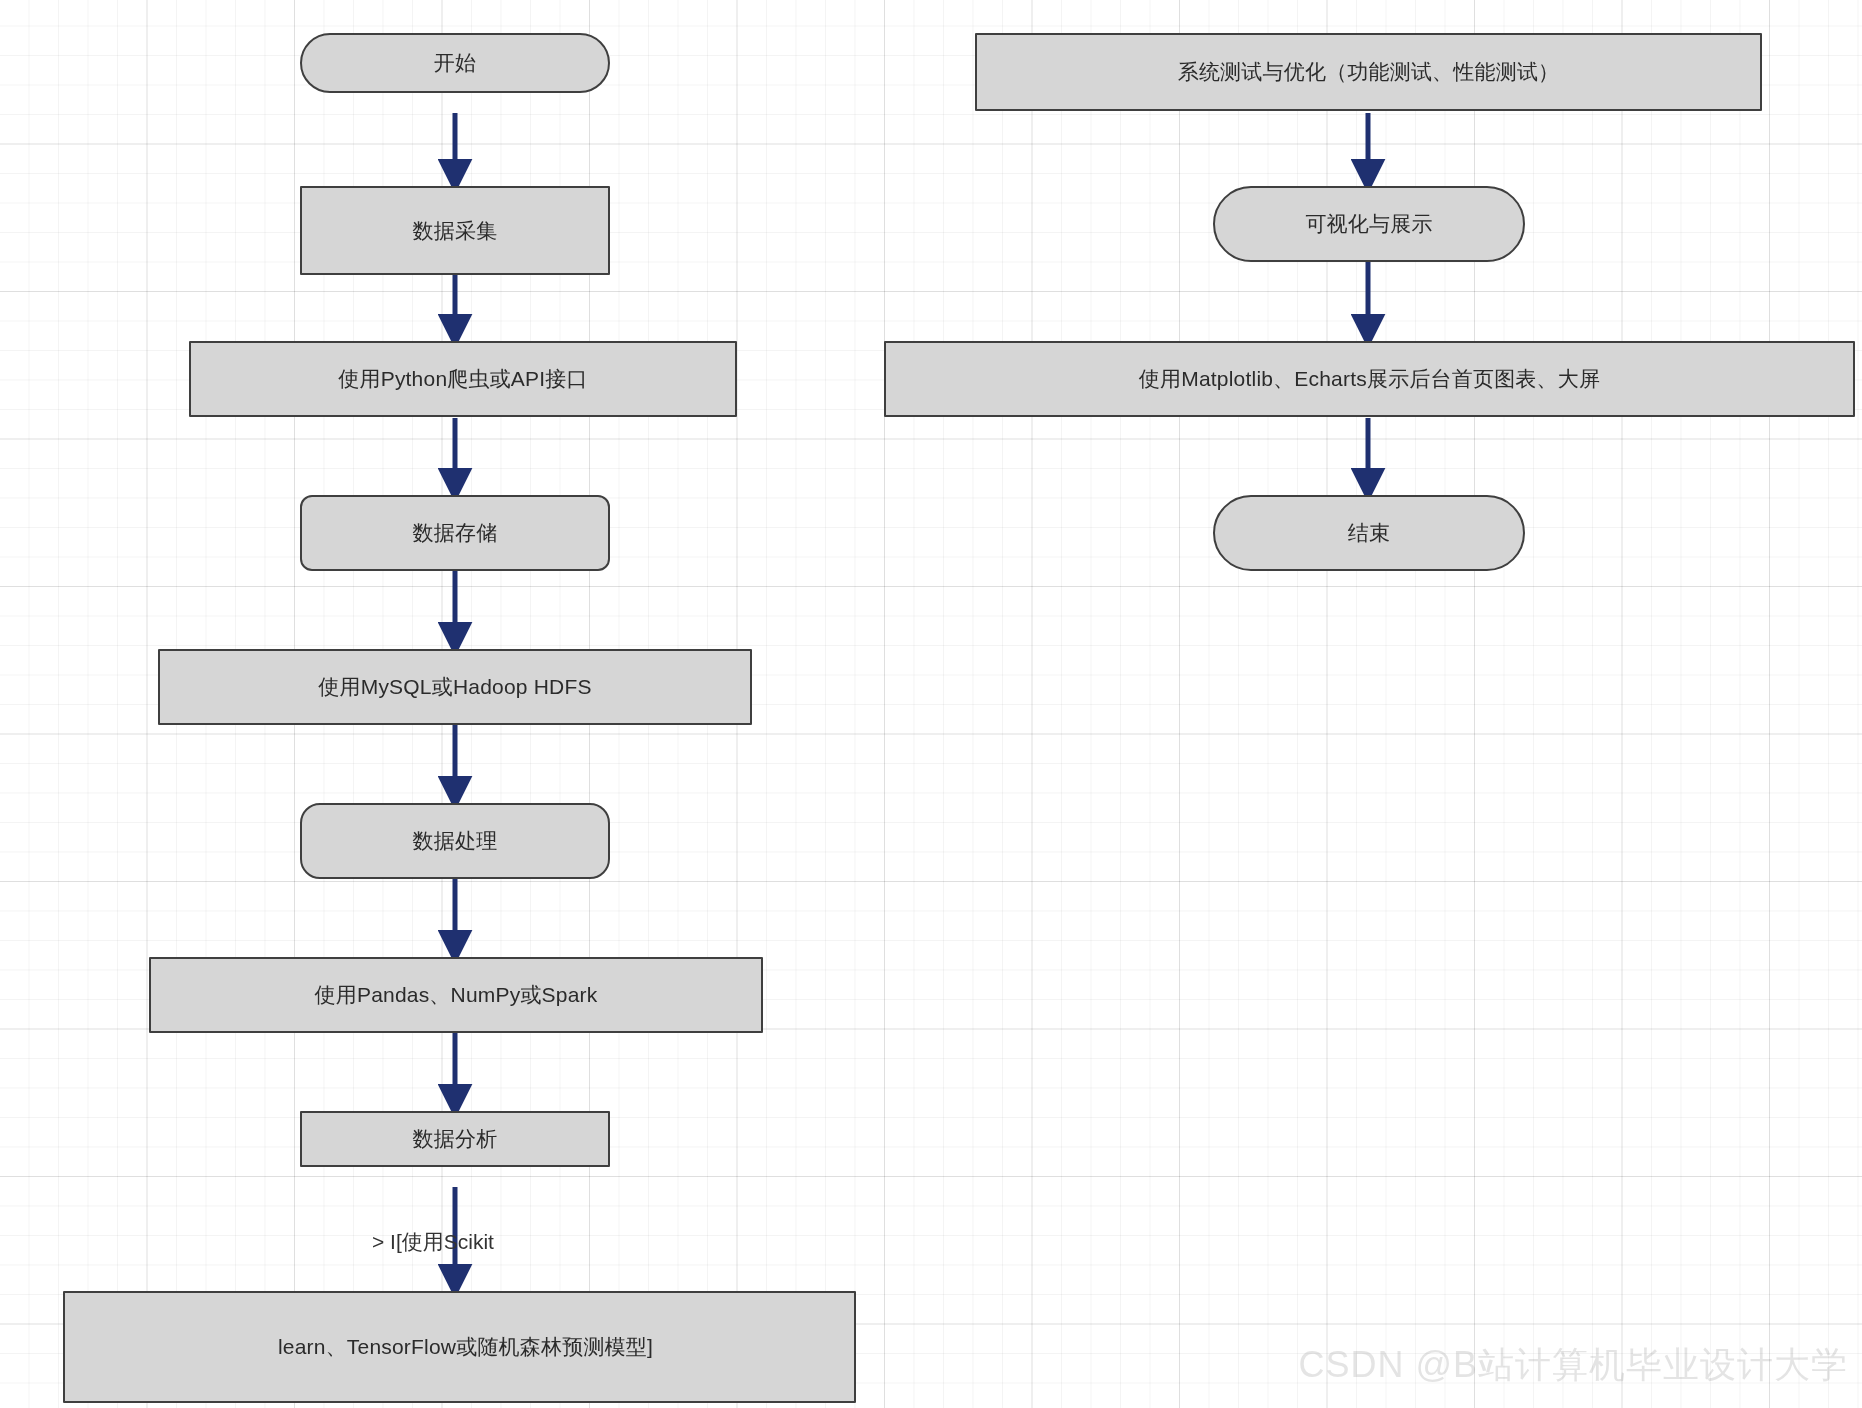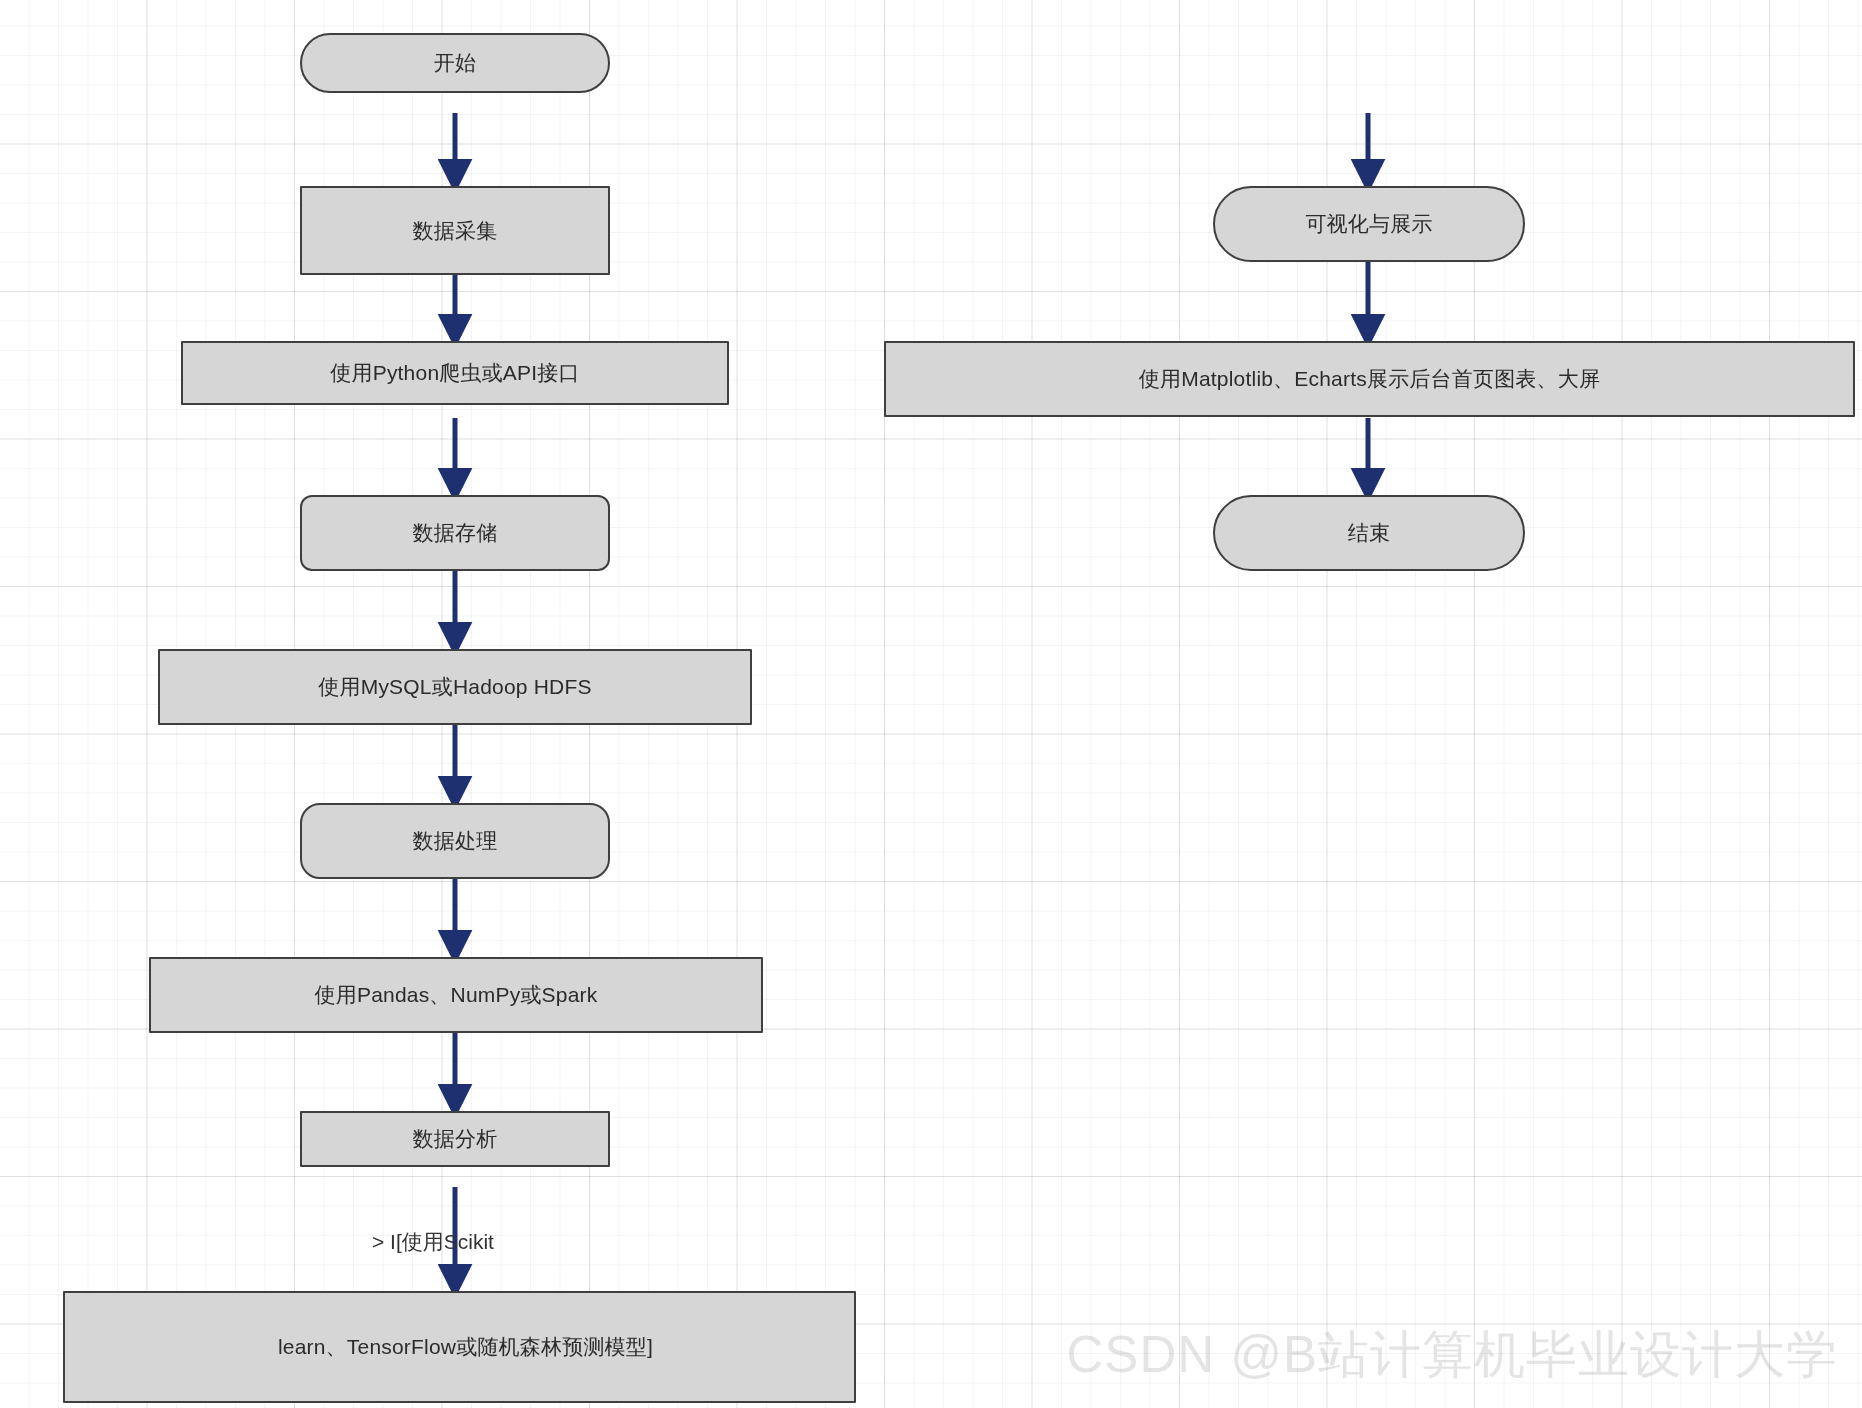--- a/index.html
+++ b/index.html
@@ -74,23 +74,23 @@
     font-size: 21px;
     color: #333333;
     background: transparent;
     white-space: nowrap;
     z-index: 4;
   }
 
   
   #watermark {
     position: absolute;
-    right: 24px;
+    right: 14px;
     bottom: 18px;
-    font-size: 51px;
+    font-size: 36px;
     color: rgba(120,120,120,0.20);
     letter-spacing: 1px;
     white-space: nowrap;
     z-index: 5;
   }
 </style>
 </head>
 <body>
 
 <div id="canvas">
@@ -120,21 +120,21 @@
   </svg>
 
   <div class="node round" style="left:300px; top:33px; width:310px; height:60px;">
     <span class="node-label">开始</span>
   </div>
 
   <div class="node rect" style="left:300px; top:186px; width:310px; height:89px;">
     <span class="node-label">数据采集</span>
   </div>
 
-  <div class="node rect" style="left:181px; top:341px; width:548px; height:64px;">
+  <div class="node rect" style="left:189px; top:341px; width:548px; height:76px;">
     <span class="node-label">使用Python爬虫或API接口</span>
   </div>
 
   <div class="node rect" style="left:300px; top:495px; width:310px; height:76px;border-radius:12px;">
     <span class="node-label">数据存储</span>
   </div>
 
   <div class="node rect" style="left:158px; top:649px; width:594px; height:76px;">
     <span class="node-label">使用MySQL或Hadoop HDFS</span>
   </div>
@@ -150,20 +150,23 @@
   <div class="node rect" style="left:300px; top:1111px; width:310px; height:56px;">
     <span class="node-label">数据分析</span>
   </div>
 
   <div class="node rect" style="left:63px; top:1291px; width:793px; height:112px;padding-left:12px;">
     <span class="node-label">learn、TensorFlow或随机森林预测模型]</span>
   </div>
 
   <div class="edge-label" style="left:372px; top:1228px;">&gt; I[使用Scikit</div>
 
+  <div class="node rect" style="left:975px; top:33px; width:787px; height:78px;">
+    <span class="node-label">系统测试与优化（功能测试、性能测试）</span>
+  </div>
 
   <div class="node round" style="left:1213px; top:186px; width:312px; height:76px;">
     <span class="node-label">可视化与展示</span>
   </div>
 
   <div class="node rect" style="left:884px; top:341px; width:971px; height:76px;">
     <span class="node-label">使用Matplotlib、Echarts展示后台首页图表、大屏</span>
   </div>
 
   <div class="node round" style="left:1213px; top:495px; width:312px; height:76px;">

